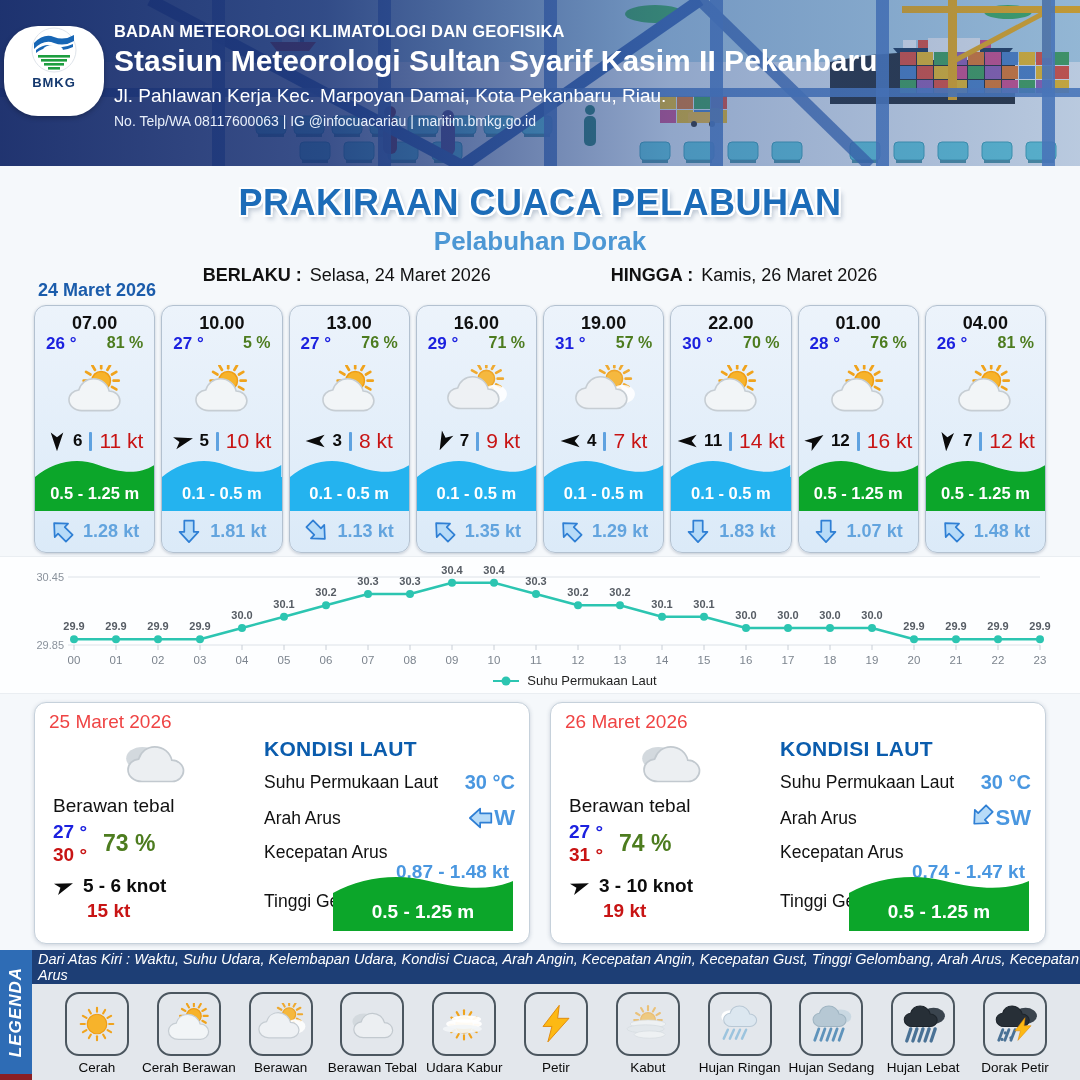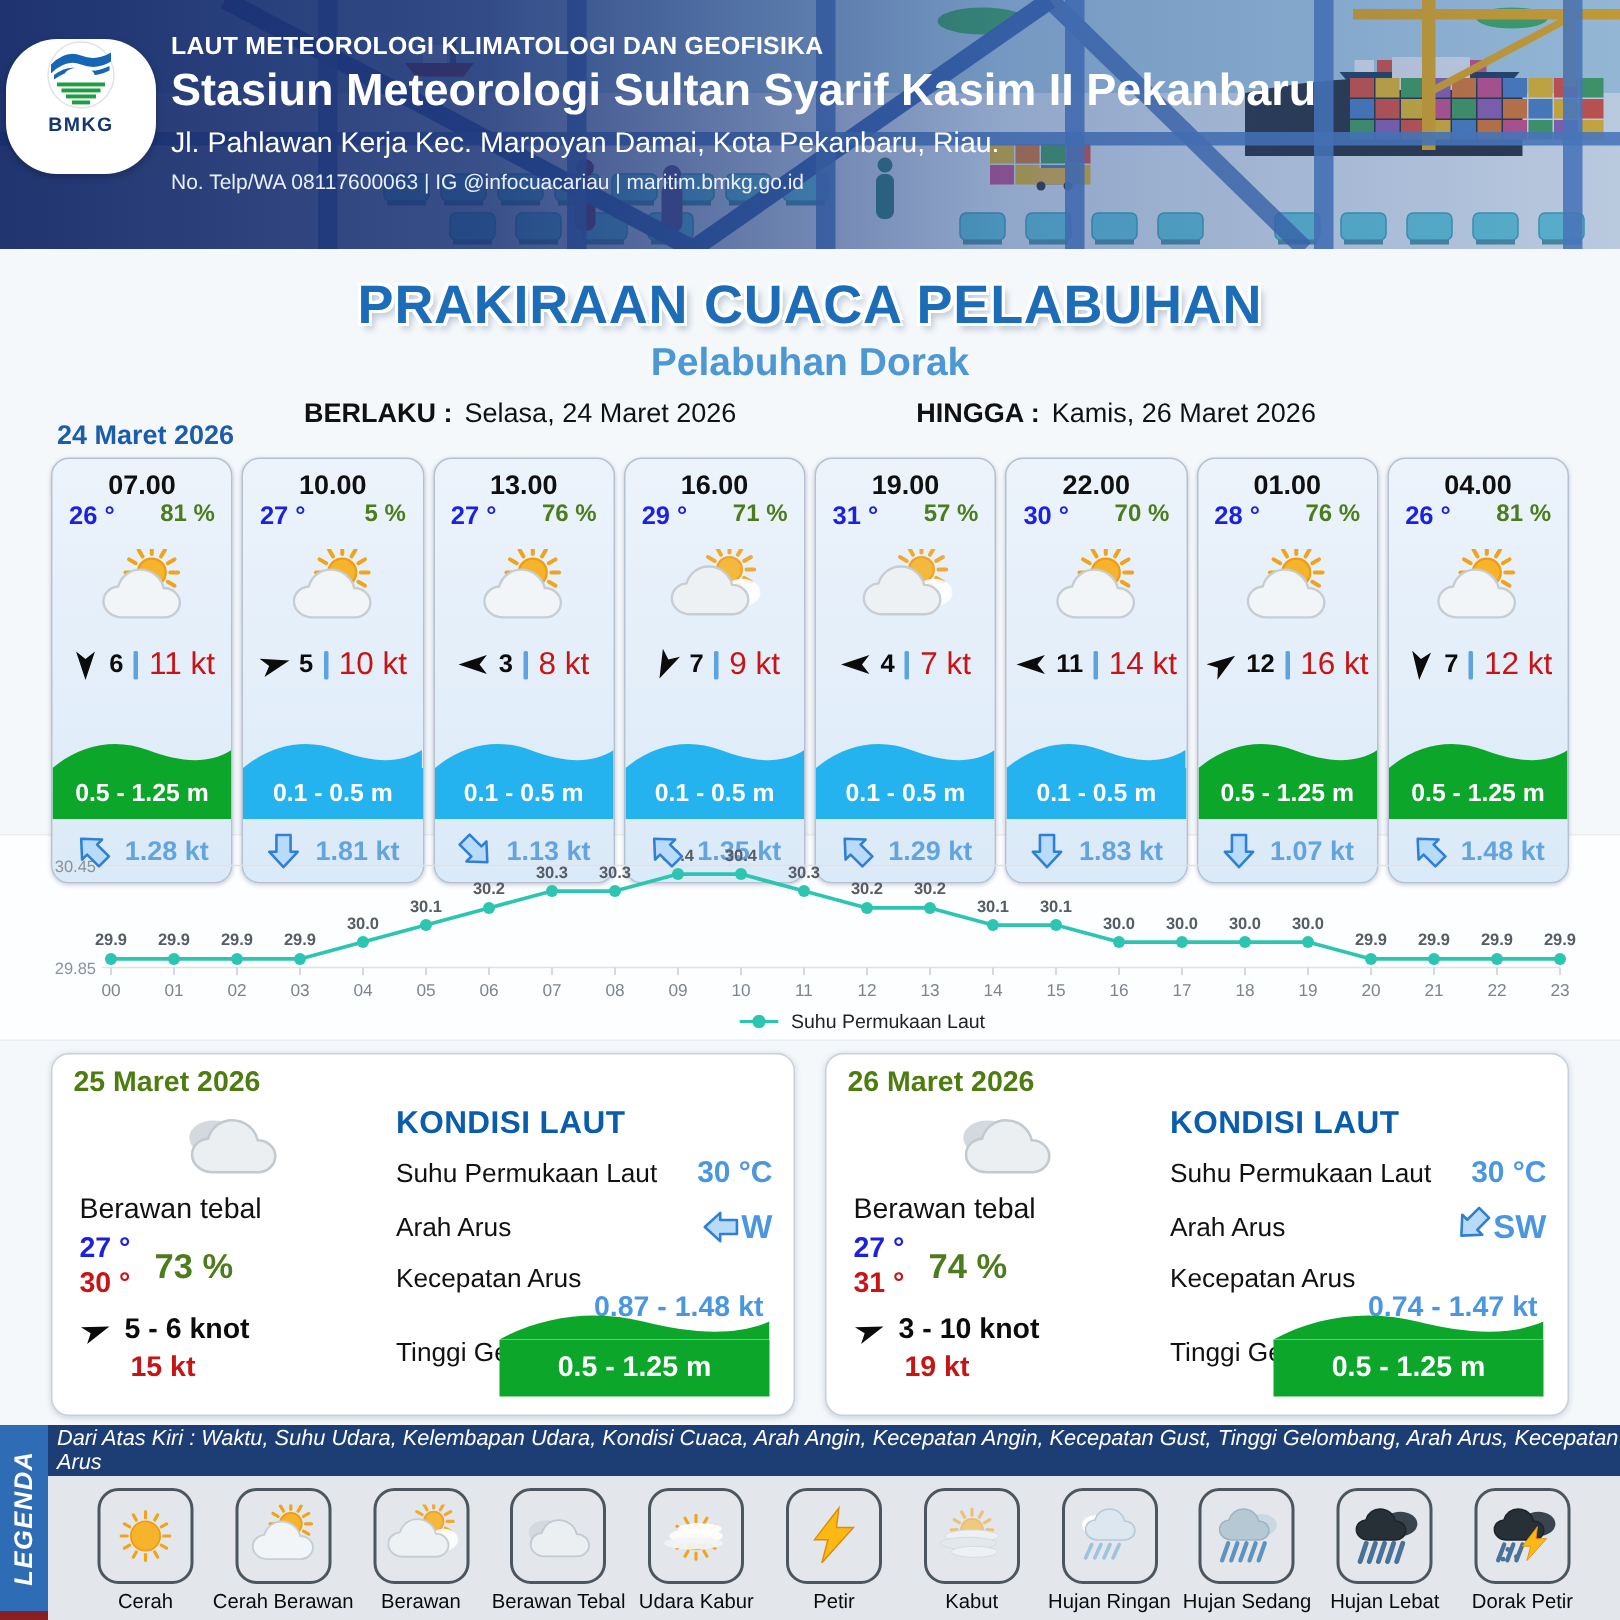--- a/index.html
+++ b/index.html
@@ -29,21 +29,21 @@
     text-shadow:2px 2px 0 #fff,-2px -2px 0 #fff,2px -2px 0 #fff,-2px 2px 0 #fff,3px 4px 5px rgba(30,60,100,.3);}
   .sub-title{font-size:26px;font-weight:bold;color:#4c97d4;margin-top:2px;}
   .valid-row{display:flex;justify-content:center;gap:120px;font-size:18px;color:#111;margin-top:8px;}
   .valid-row b{font-weight:bold;}
   .valid-row span.v{font-weight:normal;margin-left:8px;}
 
   
   .fc-sec{height:276px;}
   .fc-date{font-size:18px;font-weight:bold;color:#1b5cab;margin:2px 0 4px 38px;}
   .cards{display:flex;gap:6px;padding:0 34px;}
-  .card{flex:1;height:284px;border-radius:12px;border:1px solid #b3c1d0;overflow:hidden;
+  .card{flex:1;height:248px;border-radius:12px;border:1px solid #b3c1d0;overflow:hidden;
     background:linear-gradient(180deg,#ecf3fb,#dbeaf8);box-shadow:0 1px 3px rgba(40,60,90,.25);
     display:flex;flex-direction:column;}
   .c-time{text-align:center;font-weight:bold;font-size:18px;color:#101010;padding-top:7px;height:27px;}
   .c-th{display:flex;justify-content:space-between;padding:1px 11px 0;height:24px;}
   .c-temp{color:#1c21df;font-weight:bold;font-size:17px;}
   .c-hum{color:#4d7c1f;font-weight:bold;font-size:16px;}
   .c-icon{height:70px;display:flex;align-items:center;justify-content:center;}
   .c-icon svg{width:66px;height:52px;}
   .c-wind{height:32px;display:flex;align-items:center;justify-content:center;gap:5px;}
   .w-arrow{display:inline-flex;width:22px;height:18px;align-items:center;justify-content:center;}
@@ -67,21 +67,21 @@
   #sst-svg text.ax{font-size:11px;fill:#8a929c;}
   #sst-svg text.ax2{font-size:11.5px;fill:#7c848e;}
   #sst-svg text.pt{font-size:11px;font-weight:bold;fill:#565c64;}
   .chart-legend{display:flex;align-items:center;justify-content:center;gap:8px;font-size:13px;color:#222;
     margin-top:0;margin-left:70px;}
 
   
   .days-sec{height:256px;padding:8px 34px 0;display:flex;gap:20px;}
   .day-card{flex:1;height:242px;background:#fff;border:1px solid #c6d1db;border-radius:12px;
     box-shadow:0 1px 4px rgba(40,60,90,.2);padding:8px 14px;}
-  .d-date{color:#4d7c0f;font-weight:bold;font-size:19px;}
+  .d-date{color:#ef4444;font-weight:normal;font-size:19px;}
   .d-body{display:flex;height:200px;}
   .d-left{width:205px;display:flex;flex-direction:column;padding-left:4px;}
   .d-icon{align-self:center;}
   .d-icon svg{width:86px;height:58px;}
   .d-cond{font-size:19px;color:#111;margin:0 0 4px;}
   .d-tempwrap{display:flex;align-items:center;gap:16px;}
   .d-temps{display:flex;flex-direction:column;line-height:1.2;}
   .d-tmin{color:#1c21df;font-weight:bold;font-size:19px;}
   .d-tmax{color:#c81414;font-weight:bold;font-size:19px;}
   .d-hum{color:#4d7c1f;font-weight:bold;font-size:23px;}
@@ -253,21 +253,21 @@
       <ellipse cx="23" cy="24" rx="10" ry="5" fill="#fff"></ellipse>
       <rect x="8" y="29" width="32" height="2.6" fill="#1d9e3f"></rect>
       <rect x="11" y="33" width="26" height="2.6" fill="#1d9e3f"></rect>
       <rect x="14" y="37" width="20" height="2.6" fill="#1d9e3f"></rect>
       <rect x="18" y="41" width="12" height="2.6" fill="#1d9e3f"></rect>
     </svg>
     <div class="bmkg-label">BMKG</div>
   </div>
 
   <div class="hero-text">
-    <div class="h-agency">LAUT METEOROLOGI KLIMATOLOGI DAN GEOFISIKA</div>
+    <div class="h-agency">BADAN METEOROLOGI KLIMATOLOGI DAN GEOFISIKA</div>
     <div class="h-station">Stasiun Meteorologi Sultan Syarif Kasim II Pekanbaru</div>
     <div class="h-address">Jl. Pahlawan Kerja Kec. Marpoyan Damai, Kota Pekanbaru, Riau.</div>
     <div class="h-contact">No. Telp/WA 08117600063 | IG @infocuacariau | maritim.bmkg.go.id</div>
   </div>
 </div>
 
 <div class="title-sec">
   <div class="main-title">PRAKIRAAN CUACA PELABUHAN</div>
   <div class="sub-title">Pelabuhan Dorak</div>
   <div class="valid-row">

